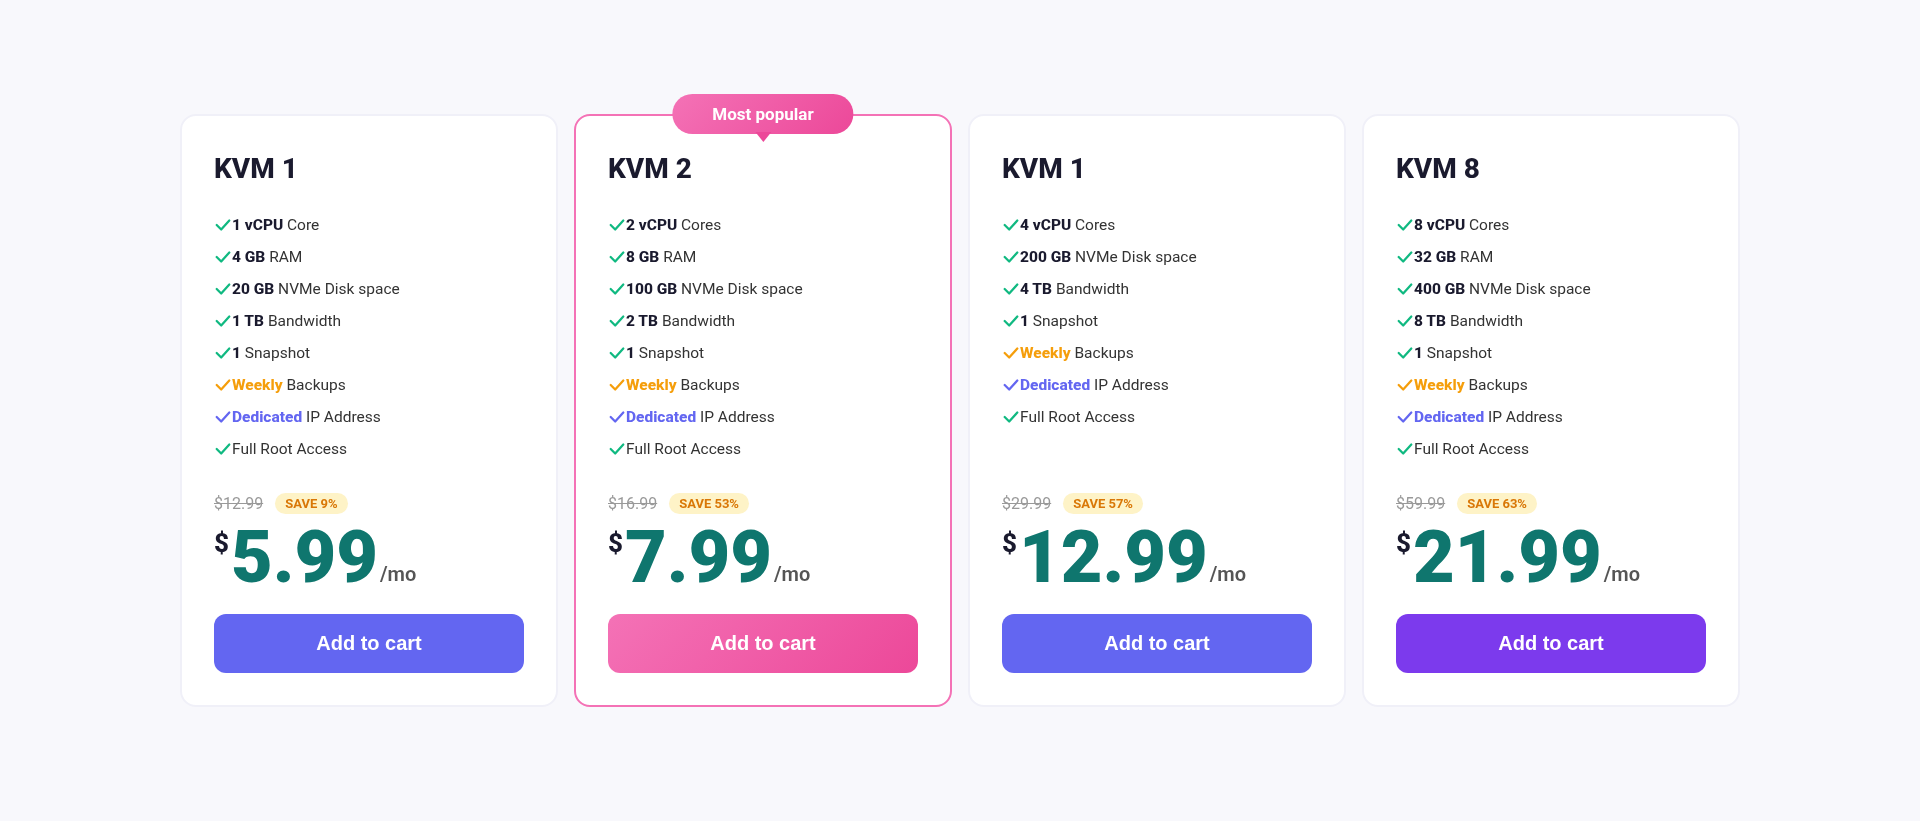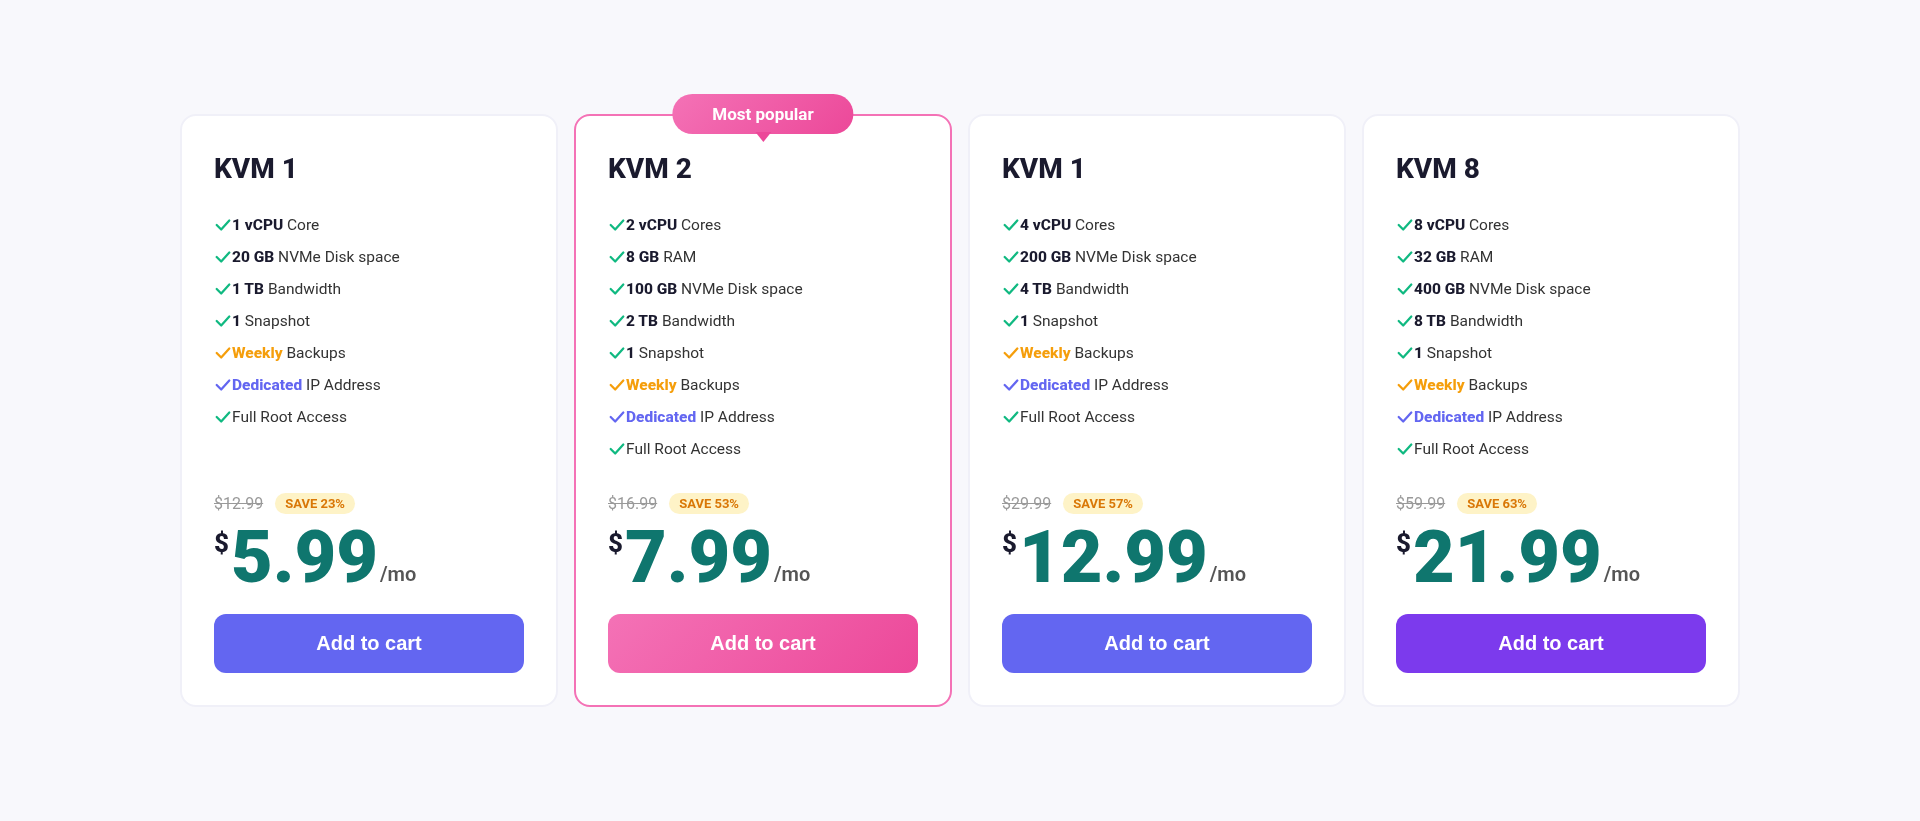--- a/index.html
+++ b/index.html
@@ -170,20 +170,28 @@
         </svg>
       </span>
       <span><strong class="feature-bold">1 vCPU</strong> Core</span>
         </li>
         <li class="feature-item">
       <span class="check-icon">
         <svg viewBox="0 0 20 20" fill="none" xmlns="http://www.w3.org/2000/svg">
           <polyline points="3,10 8,15 17,5" stroke="#10b981" stroke-width="2.5" stroke-linecap="round" stroke-linejoin="round"></polyline>
         </svg>
       </span>
+      <span><strong class="feature-bold">4 GB</strong> RAM</span>
+        </li>
+        <li class="feature-item">
+      <span class="check-icon">
+        <svg viewBox="0 0 20 20" fill="none" xmlns="http://www.w3.org/2000/svg">
+          <polyline points="3,10 8,15 17,5" stroke="#10b981" stroke-width="2.5" stroke-linecap="round" stroke-linejoin="round"></polyline>
+        </svg>
+      </span>
       <span><strong class="feature-bold">20 GB</strong> NVMe Disk space</span>
         </li>
         <li class="feature-item">
       <span class="check-icon">
         <svg viewBox="0 0 20 20" fill="none" xmlns="http://www.w3.org/2000/svg">
           <polyline points="3,10 8,15 17,5" stroke="#10b981" stroke-width="2.5" stroke-linecap="round" stroke-linejoin="round"></polyline>
         </svg>
       </span>
       <span><strong class="feature-bold">1 TB</strong> Bandwidth</span>
         </li>
@@ -216,21 +224,21 @@
         <svg viewBox="0 0 20 20" fill="none" xmlns="http://www.w3.org/2000/svg">
           <polyline points="3,10 8,15 17,5" stroke="#10b981" stroke-width="2.5" stroke-linecap="round" stroke-linejoin="round"></polyline>
         </svg>
       </span>
       <span>Full Root Access</span>
         </li>
       </ul>
       <div class="pricing-section">
     <div class="original-price-row">
       <span class="original-price">$12.99</span>
-      <span class="save-badge">SAVE 23%</span>
+      <span class="save-badge">SAVE 9%</span>
     </div>
     <div class="current-price">
       <span class="price-dollar">$</span>
       <span class="price-amount">5.99</span>
       <span class="price-mo">/mo</span>
     </div>
   </div>
       <button class="add-to-cart-btn btn-purple">Add to cart</button>
     </div>
     <div class="plan-card popular">

